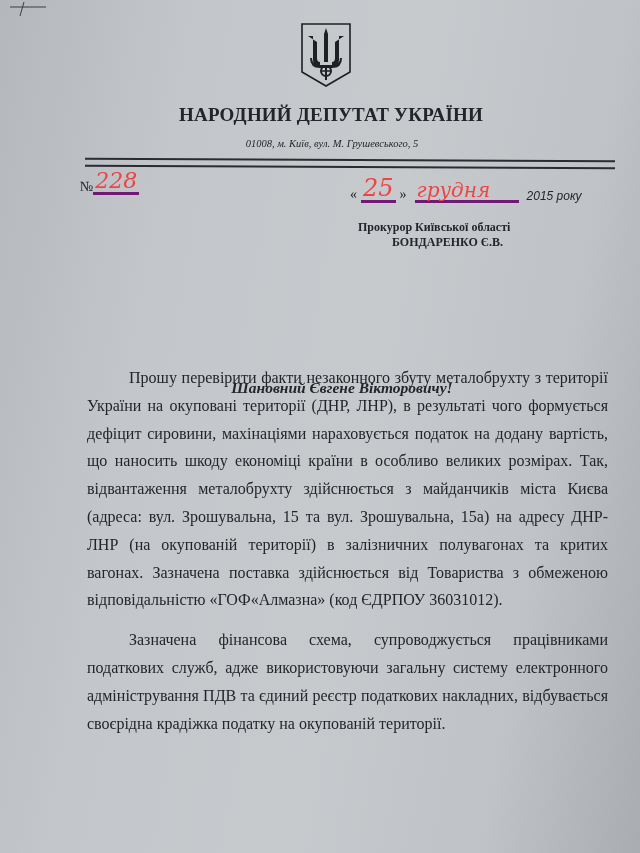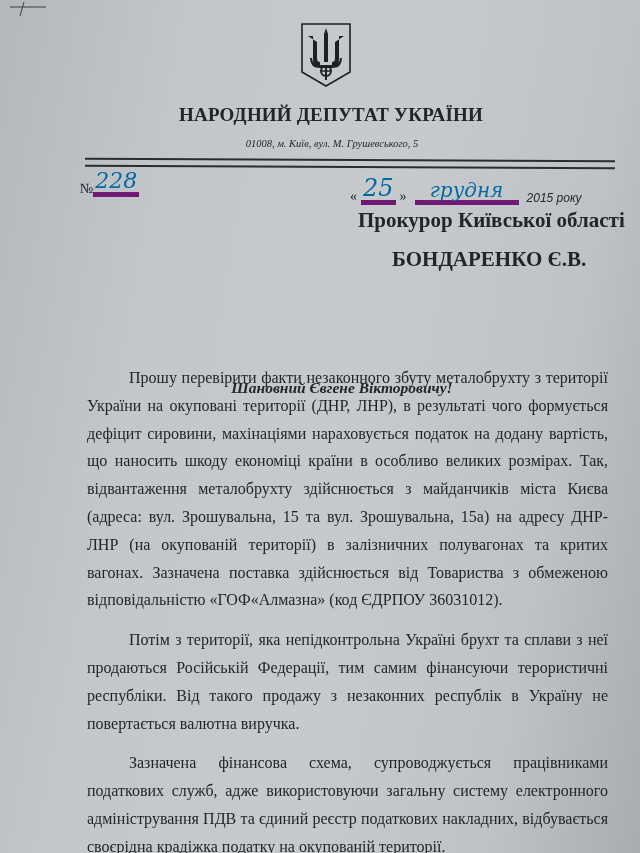--- a/index.html
+++ b/index.html
@@ -62,52 +62,51 @@
     .doc-number {
       position: absolute;
       left: 80px; top: 170px;
       font-size: 14px;
       display: flex; align-items: flex-end;
     }
     .doc-number .no-label { font-size: 14px; }
     .handwrite {
       font-family: "DejaVu Serif", serif;
       font-style: italic;
-      color: #0369a1;
-      border-bottom: 5px solid #701a75;
+      color: #ef4444;
+      border-bottom: 3px solid #701a75;
       padding: 0 2px;
       line-height: 1;
     }
     .doc-number .handwrite { font-size: 22px; }
     .doc-date {
       position: absolute;
       left: 350px; top: 176px;
       display: flex; align-items: flex-end; gap: 4px;
       font-size: 14px;
     }
     .doc-date .day { font-size: 24px; }
     .doc-date .month {
       font-size: 20px;
       min-width: 100px;
-      text-align: center;
       margin: 0 4px;
     }
     .doc-date .year {
       font-family: "Liberation Sans", sans-serif;
       font-style: italic;
       font-size: 12px;
     }
     .addressee {
       position: absolute;
-      left: 358px; top: 208px;
+      left: 358px; top: 220px;
       font-weight: bold;
-      font-size: 21px;
+      font-size: 12px;
     }
     .addressee .line1 { display: block; }
-    .addressee .line2 { display: block; margin-top: 14px; margin-left: 34px; font-family: Liberation Serif, serif; }
+    .addressee .line2 { display: block; margin-left: 34px; font-family: Liberation Serif, serif; }
     .greeting {
       position: absolute;
       left: 0; width: 640px;
       top: 331px;
       text-align: center;
       font-weight: bold;
       font-style: italic;
       font-size: 15.5px;
       padding-left: 44px;
       box-sizing: border-box;
@@ -169,17 +168,16 @@
 
   <div class="addressee">
     <span class="line1">Прокурор Київської області</span>
     <span class="line2">БОНДАРЕНКО Є.В.</span>
   </div>
 
   <div class="greeting">Шановний Євгене Вікторовичу!</div>
 
   <div class="body-text">
     <p class="para-1">Прошу перевірити факти незаконного збуту металобрухту з території України на окуповані території (ДНР, ЛНР), в результаті чого формується дефіцит сировини, махінаціями нараховується податок на додану вартість, що наносить шкоду економіці країни в особливо великих розмірах. Так, відвантаження металобрухту здійснюється з майданчиків міста Києва (адреса: вул. Зрошувальна, 15 та вул. Зрошувальна, 15а) на адресу ДНР-ЛНР (на окупованій території) в залізничних полувагонах та критих вагонах. Зазначена поставка здійснюється від Товариства з обмеженою відповідальністю «ГОФ«Алмазна» (код ЄДРПОУ 36031012).</p>
-    <p class="para-2">Потім з території, яка непідконтрольна Україні брухт та сплави з неї продаються Російській Федерації, тим самим фінансуючи терористичні республіки. Від такого продажу з незаконних республік в Україну не повертається валютна виручка.</p>
     <p class="para-3">Зазначена фінансова схема, супроводжується працівниками податкових служб, адже використовуючи загальну систему електронного адміністрування ПДВ та єдиний реєстр податкових накладних, відбувається своєрідна крадіжка податку на окупованій території.</p>
   </div>
 
 </div>
 
 </body></html>

